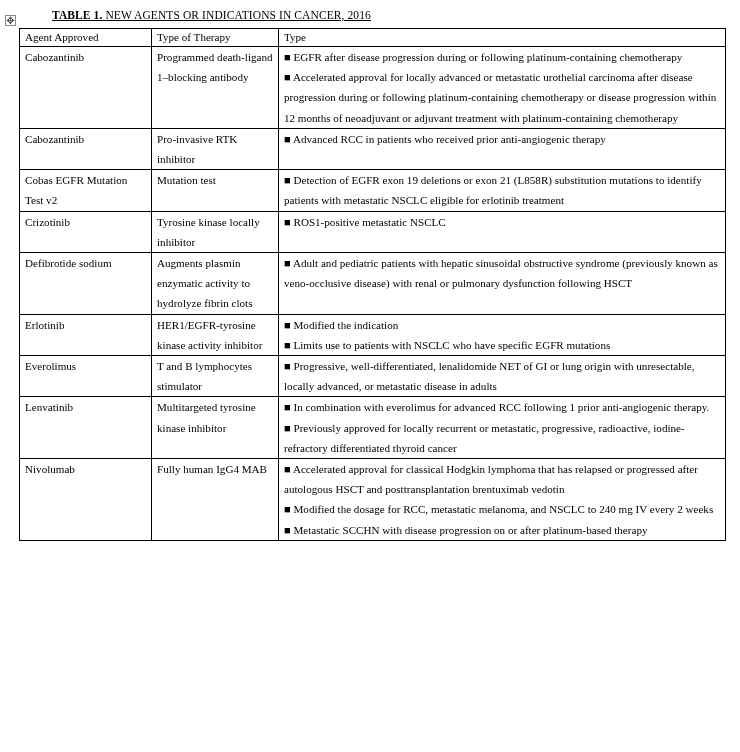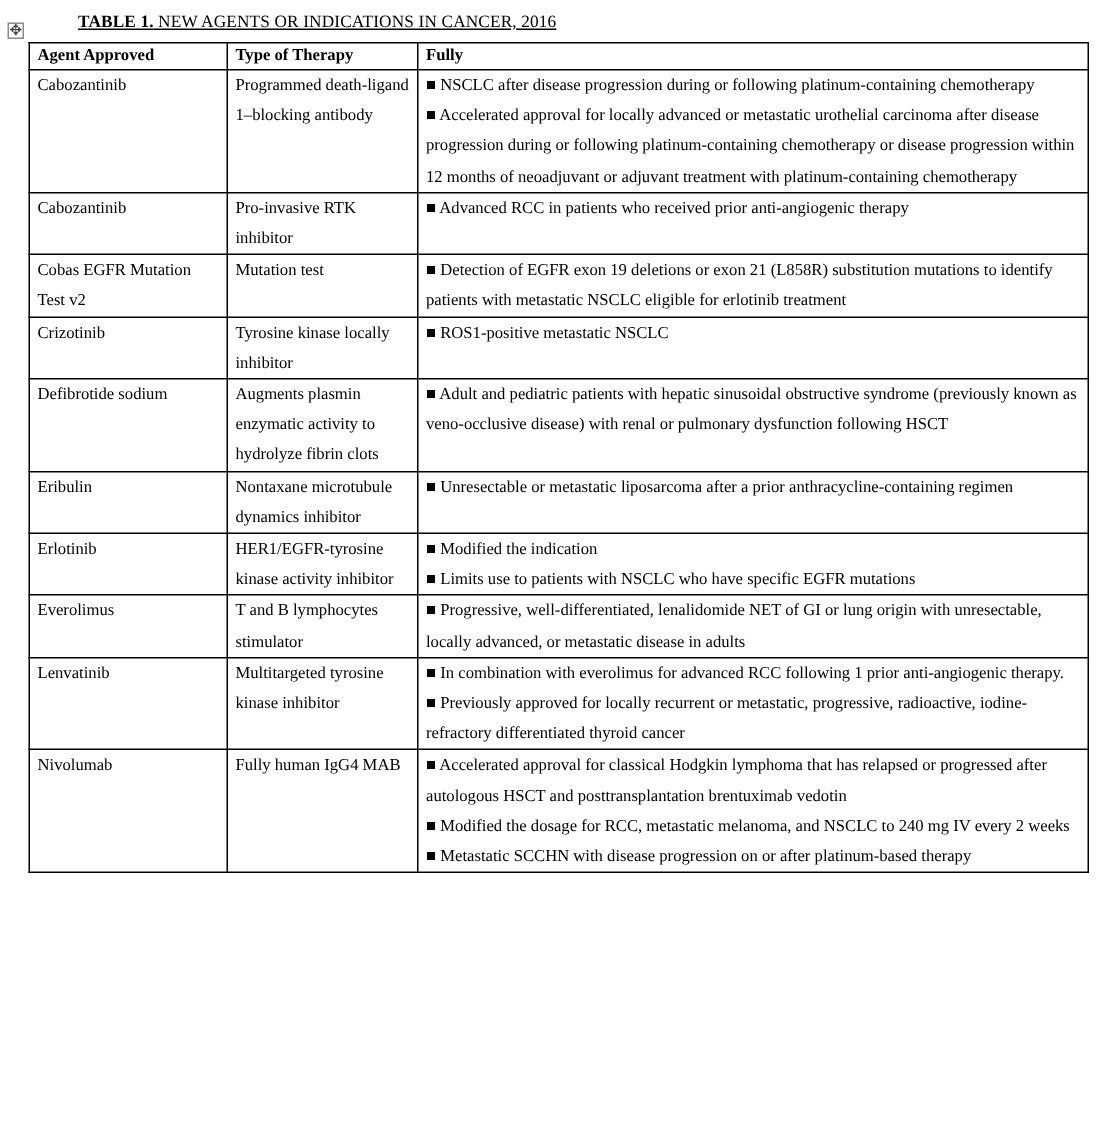--- a/index.html
+++ b/index.html
@@ -6,50 +6,50 @@
   body { width: 740px; height: 752px; position: relative; overflow: hidden;
          font-family: "Liberation Serif", "DejaVu Serif", serif; color: #000; }
   .move-handle { position: absolute; left: 5px; top: 15px; width: 11px; height: 11px;
          border: 1px solid #8a8a8a; background: #fff; box-sizing: border-box;
          font-size: 10px; line-height: 9px; text-align: center; color: #444; }
   .title { position: absolute; left: 52px; top: 9px; font-size: 11.5px; letter-spacing: 0.1px; white-space: nowrap; text-decoration: underline; }
   .title b { font-weight: bold; }
   table { position: absolute; left: 19px; top: 28px; width: 706px; border-collapse: collapse; table-layout: fixed; }
   td, th { border: 1px solid #000; vertical-align: top; text-align: left;
            font-size: 11.1px; line-height: 20.2px; padding: 0 5px 0 5px; }
-  th { font-weight: bold; line-height: 17px; }
+  th { font-weight: normal; line-height: 17px; }
   col.c1 { width: 132px; } col.c2 { width: 127px; } col.c3 { width: 447px; }
   .note { display: block; }
 </style>
 </head>
 <body>
 
 <div class="move-handle">✥</div>
 
 <div class="title"><b>TABLE 1.</b><span> NEW AGENTS OR INDICATIONS IN CANCER, 2016</span></div>
 
 <table>
   <colgroup>
       <col class="c1">
       <col class="c2">
       <col class="c3">
     </colgroup>
   <thead>
     <tr>
       <th>Agent Approved</th>
       <th>Type of Therapy</th>
-      <th>Fully</th>
+      <th>Type</th>
     </tr>
   </thead>
   <tbody id="tbody">
       <tr>
         <td>Cabozantinib</td>
         <td>Programmed death-ligand 1–blocking antibody</td>
         <td>
-          <span class="note"><span>■</span> <span>NSCLC after disease progression during or following platinum-containing chemotherapy</span></span>
+          <span class="note"><span>■</span> <span>EGFR after disease progression during or following platinum-containing chemotherapy</span></span>
           <span class="note"><span>■</span> <span>Accelerated approval for locally advanced or metastatic urothelial carcinoma after disease progression during or following platinum-containing chemotherapy or disease progression within 12 months of neoadjuvant or adjuvant treatment with platinum-containing chemotherapy</span></span>
         </td>
       </tr>
       <tr>
         <td>Cabozantinib</td>
         <td>Pro-invasive RTK inhibitor</td>
         <td>
           <span class="note"><span>■</span> <span>Advanced RCC in patients who received prior anti-angiogenic therapy</span></span>
         </td>
       </tr>
@@ -65,27 +65,20 @@
         <td>Tyrosine kinase locally inhibitor</td>
         <td>
           <span class="note"><span>■</span> <span>ROS1-positive metastatic NSCLC</span></span>
         </td>
       </tr>
       <tr>
         <td>Defibrotide sodium</td>
         <td>Augments plasmin enzymatic activity to hydrolyze fibrin clots</td>
         <td>
           <span class="note"><span>■</span> <span>Adult and pediatric patients with hepatic sinusoidal obstructive syndrome (previously known as veno-occlusive disease) with renal or pulmonary dysfunction following HSCT</span></span>
-        </td>
-      </tr>
-      <tr>
-        <td>Eribulin</td>
-        <td>Nontaxane microtubule dynamics inhibitor</td>
-        <td>
-          <span class="note"><span>■</span> <span>Unresectable or metastatic liposarcoma after a prior anthracycline-containing regimen</span></span>
         </td>
       </tr>
       <tr>
         <td>Erlotinib</td>
         <td>HER1/EGFR-tyrosine kinase activity inhibitor</td>
         <td>
           <span class="note"><span>■</span> <span>Modified the indication</span></span>
           <span class="note"><span>■</span> <span>Limits use to patients with NSCLC who have specific EGFR mutations</span></span>
         </td>
       </tr>

